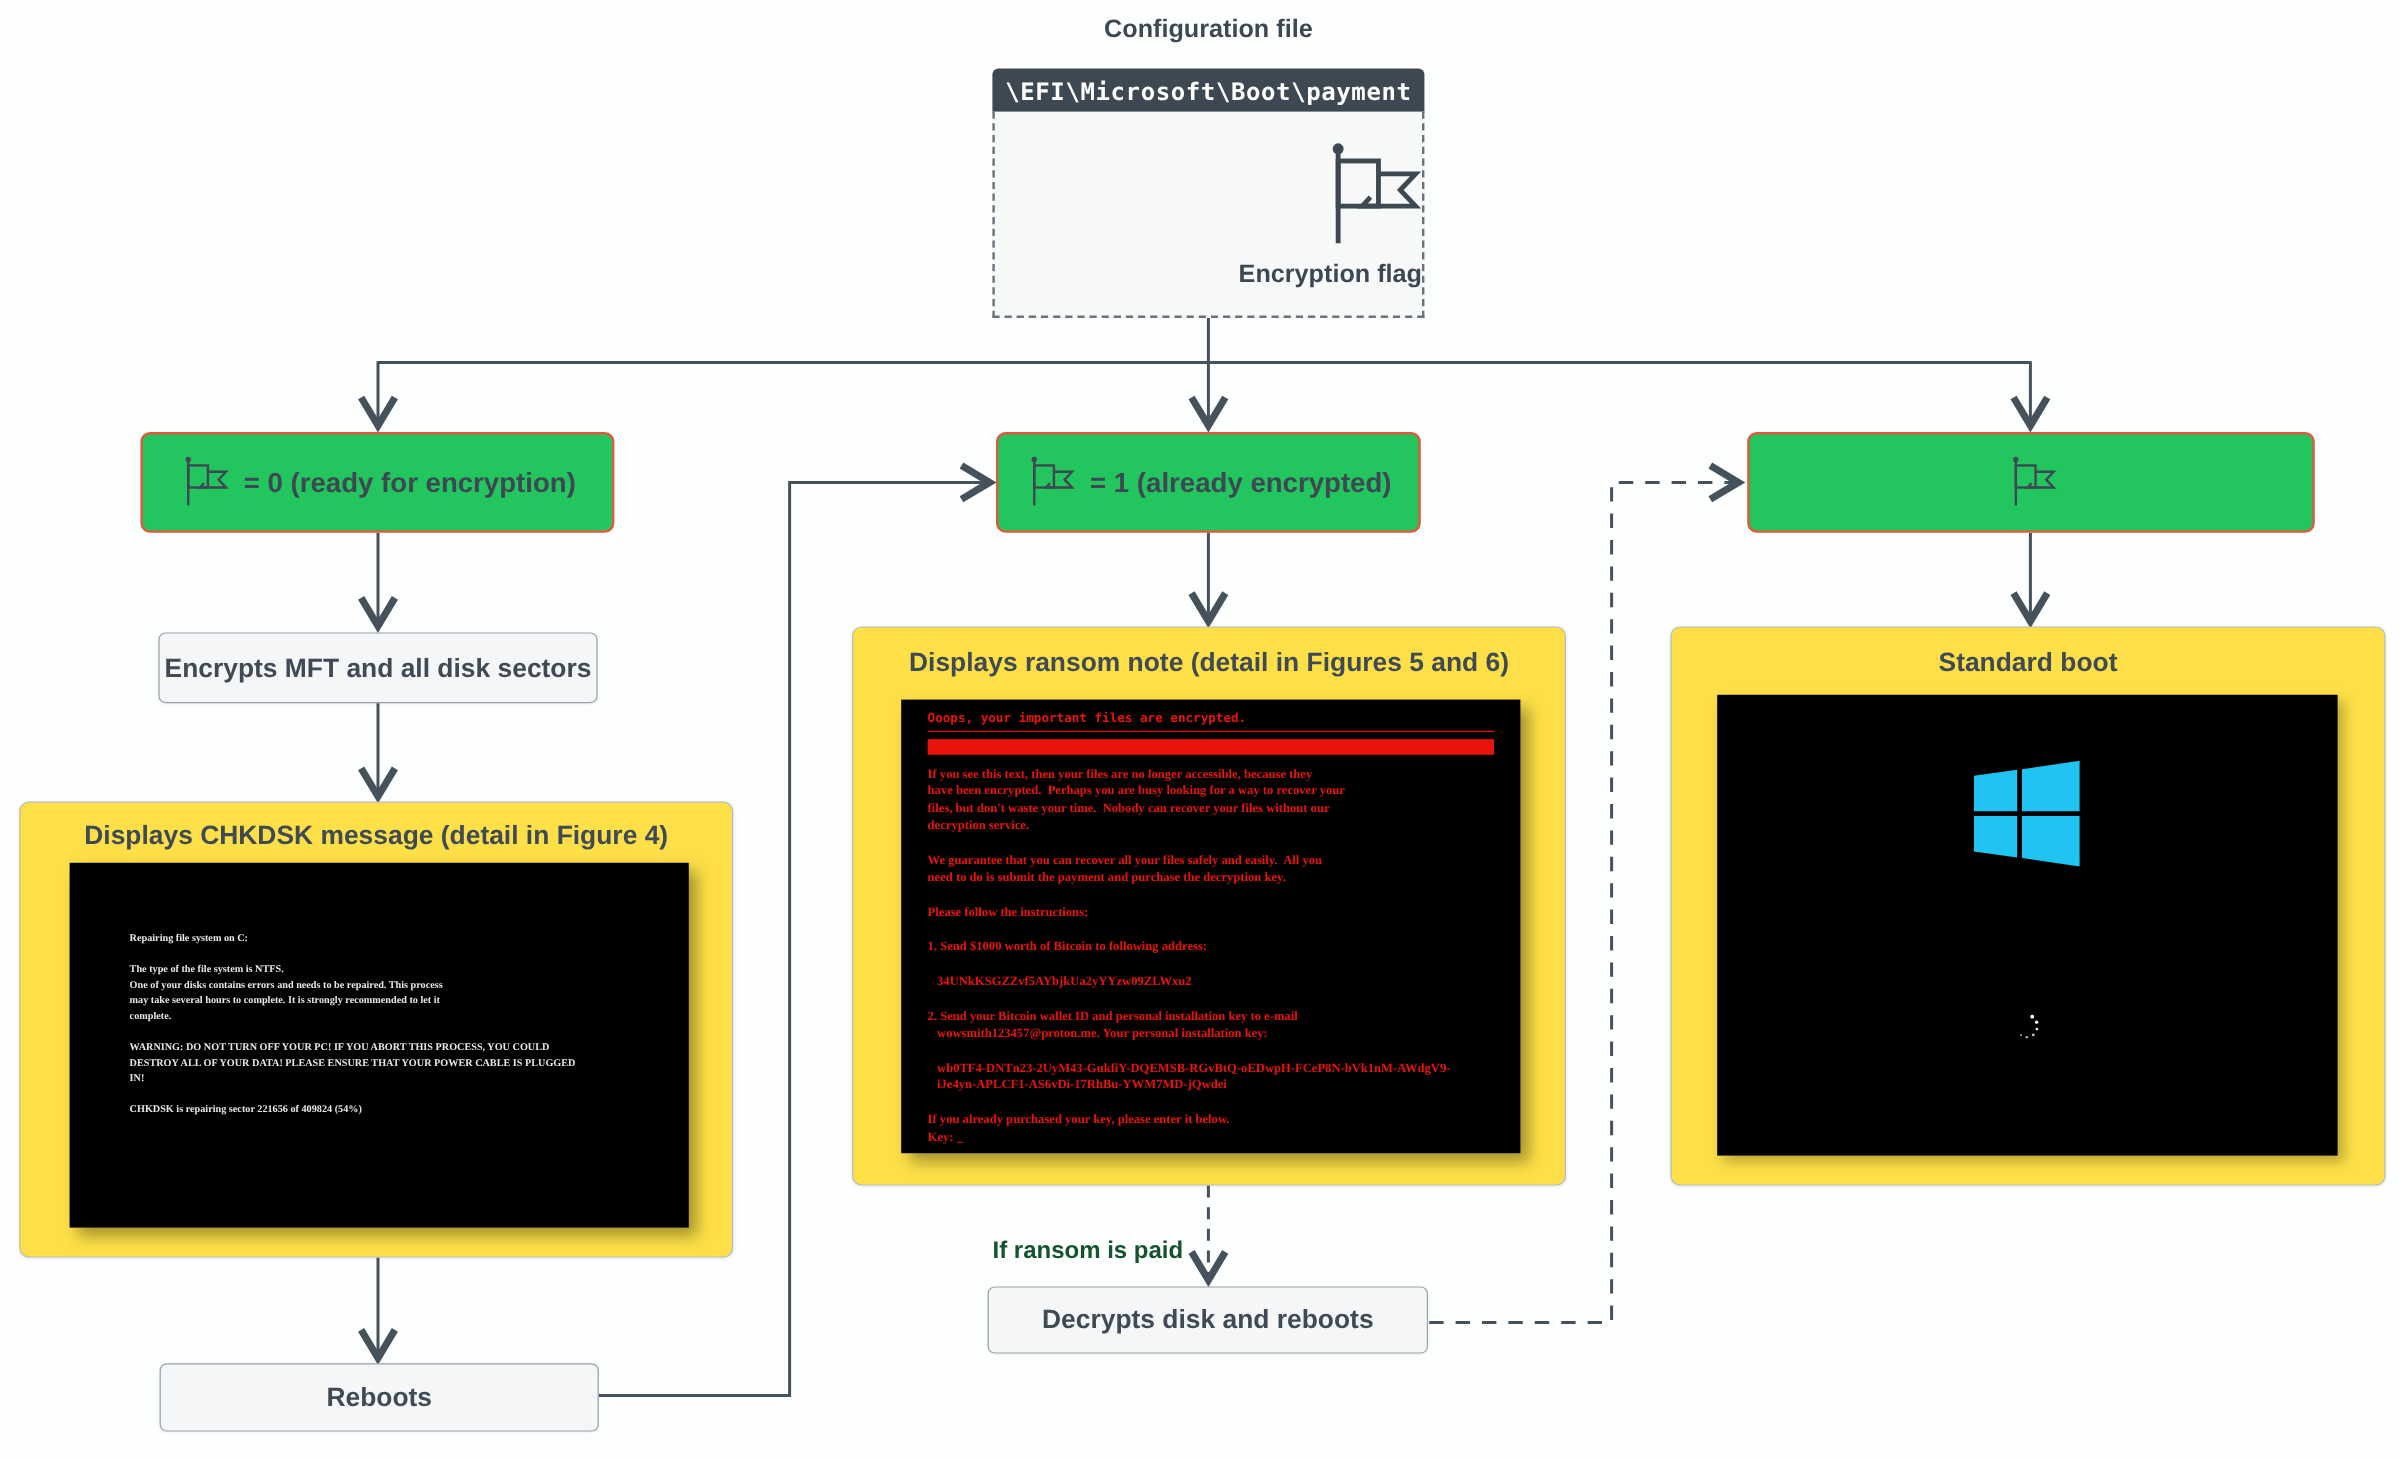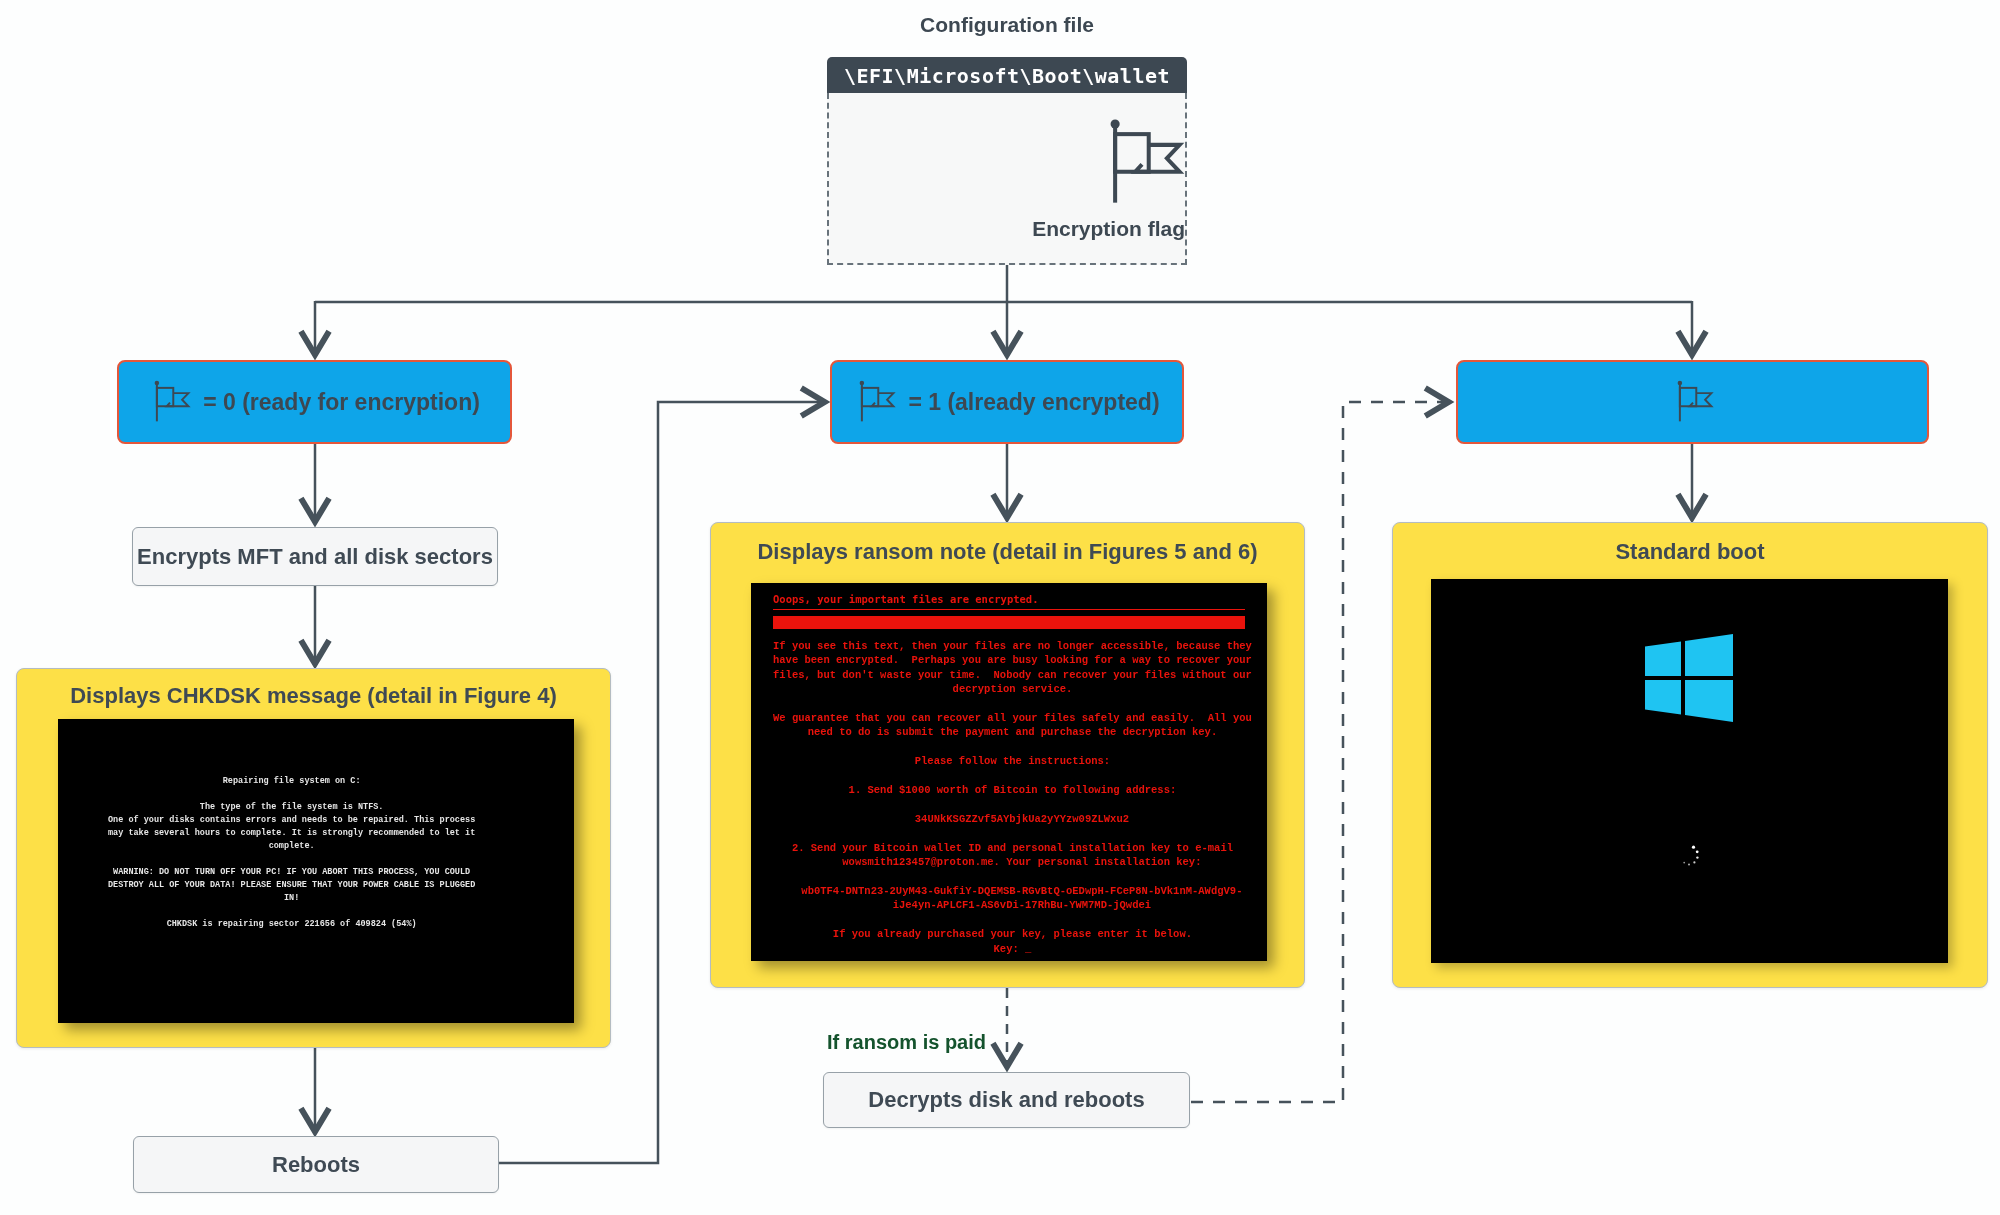--- a/index.html
+++ b/index.html
@@ -15,38 +15,38 @@
   .config-header{position:absolute;left:0;top:0;right:0;height:37px;background:#3d4852;color:#fff;
     font-family:"DejaVu Sans Mono","Liberation Mono",monospace;font-size:20px;font-weight:700;
     display:flex;align-items:center;justify-content:center;border-radius:5px 5px 0 0;letter-spacing:.5px;}
   .config-body{position:absolute;left:0;top:36px;right:0;bottom:0;background:#f7f8f8;
     border:2px dashed #68737b;border-top:none;display:flex;flex-direction:column;
     align-items:flex-end;justify-content:center;gap:10px;}
   .config-flag{width:86px;height:92px;color:#3d4852;}
   .config-flag-label{font-size:21px;font-weight:700;color:#3d4852;}
 
   
-  .flagbox{position:absolute;height:84px;background:#0ea5e9;border:2.5px solid #e4573b;border-radius:8px;
+  .flagbox{position:absolute;height:84px;background:#22c55e;border:2.5px solid #e4573b;border-radius:8px;
     display:flex;align-items:center;justify-content:center;gap:12px;font-size:23px;font-weight:700;
     color:#3d4852;box-sizing:border-box;}
   .flagbox .mini-flag{width:42px;height:46px;color:#3d4852;flex:0 0 auto;margin-top:-2px;}
 
   
   .node{position:absolute;background:#f5f6f7;border:1.5px solid #97a1a8;border-radius:6px;
     display:flex;align-items:center;justify-content:center;font-size:22px;font-weight:700;
     color:#3f4a54;box-sizing:border-box;box-shadow:0 1px 2px rgba(0,0,0,.05);}
 
   
   .panel{position:absolute;background:#fde047;border:1.5px solid #b4bcc1;border-radius:8px;
     box-sizing:border-box;box-shadow:0 1px 3px rgba(0,0,0,.08);}
   .panel-title{position:absolute;left:0;right:0;text-align:center;font-size:22px;font-weight:700;color:#3f4a54;}
 
   .screen{position:absolute;background:#000;box-shadow:7px 7px 12px rgba(0,0,0,.35);}
 
-  .term{font-family:Liberation Mono, monospace;white-space:pre;margin:0;text-align:center;}
+  .term{font-family:Liberation Serif, serif;white-space:pre;margin:0;}
   .chkdsk-pre{position:absolute;left:50px;top:56px;font-size:8.5px;line-height:13px;
     font-weight:700;color:#e6e6e6;}
 
   .ransom-header{position:absolute;left:22px;top:10px;width:472px;color:#ea130c;
     font-family:"DejaVu Sans Mono","Liberation Mono",monospace;font-size:10.5px;font-weight:700;
     border-bottom:1.5px solid #ea130c;padding-bottom:4px;white-space:pre;}
   .ransom-bar{position:absolute;left:22px;top:33px;width:472px;height:13px;background:#ea130c;}
   .ransom-pre{position:absolute;left:22px;top:56px;font-size:10.5px;line-height:14.4px;
     font-weight:700;color:#ea130c;}
 
@@ -97,21 +97,21 @@
       <path d="M1692 444 V513" marker-end="url(#arrow)"></path>
 
       <path d="M1007 988 V1062" stroke-dasharray="10 8" marker-end="url(#arrow)"></path>
       <path d="M1191 1102 H1343 V402 H1444" stroke-dasharray="12 10" marker-end="url(#arrow)"></path>
     </g>
   </svg>
 
   <div class="abs diagram-title" style="left:807px;top:13px;width:400px;">Configuration file</div>
 
   <div class="config-box">
-    <div class="config-header">\EFI\Microsoft\Boot\wallet</div>
+    <div class="config-header">\EFI\Microsoft\Boot\payment</div>
     <div class="config-body">
       <svg class="config-flag">
           <use href="#flag-icon"></use>
         </svg>
       <div class="config-flag-label">Encryption flag</div>
     </div>
   </div>
 
   <div class="flagbox" style="left:117px;top:360px;width:395px;">
     <svg class="mini-flag">

